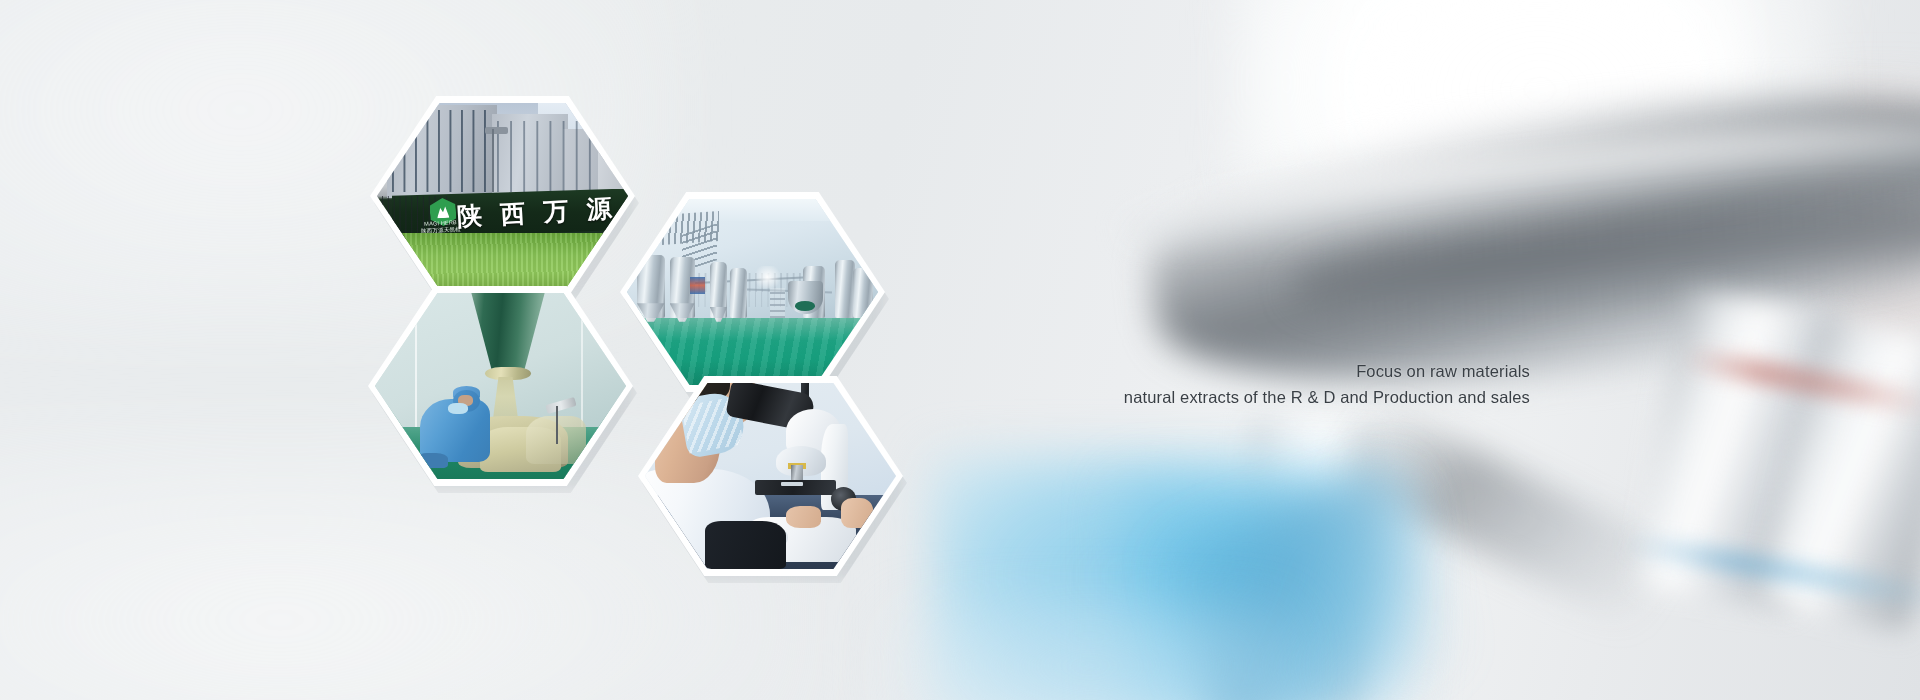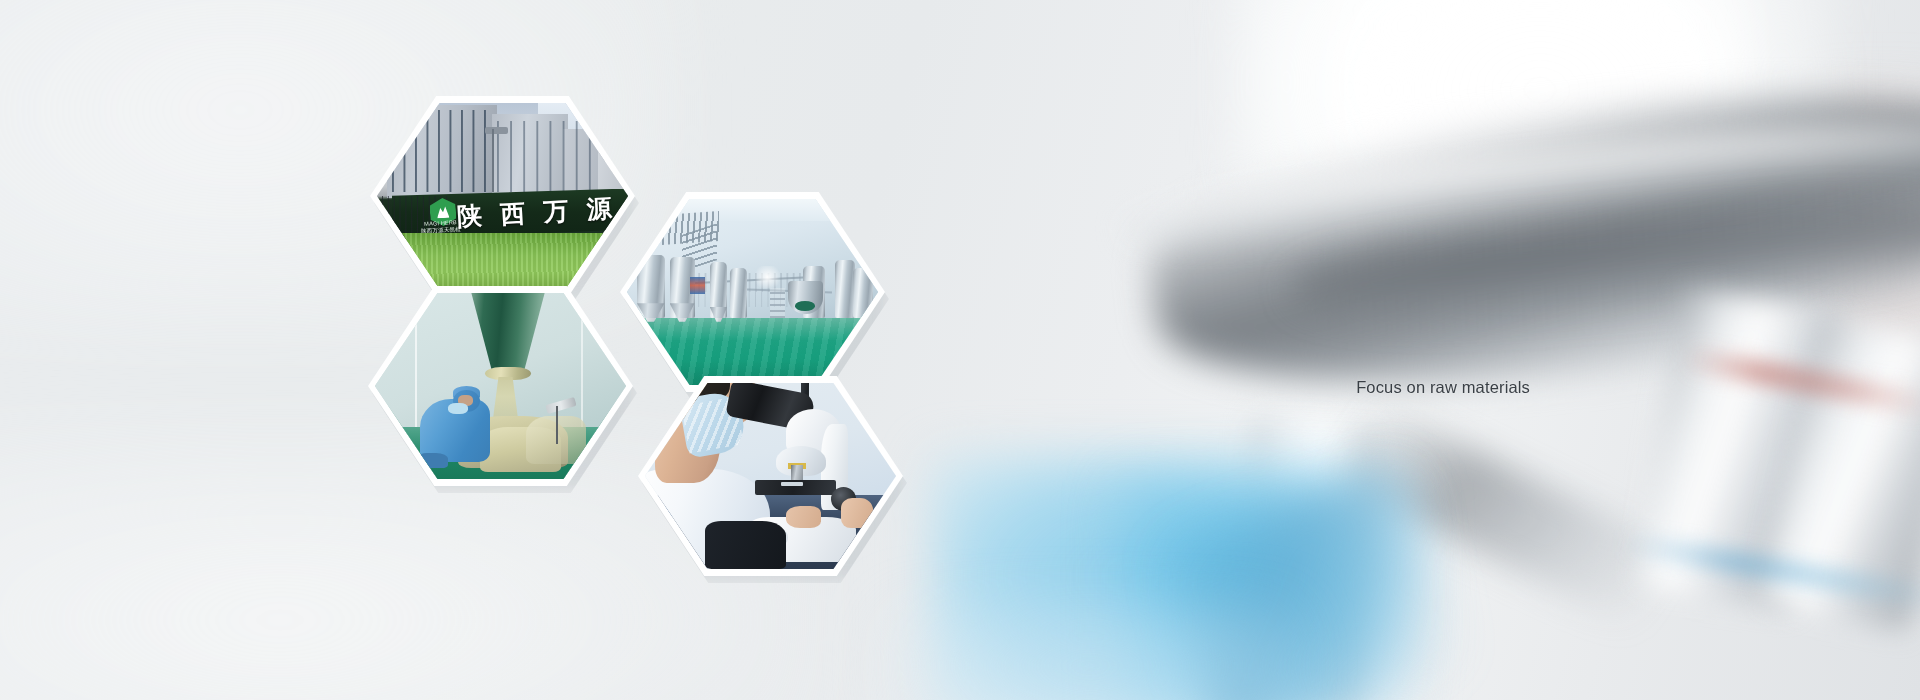--- a/index.html
+++ b/index.html
@@ -732,21 +732,21 @@
   }
   .headline .lead {
     font-weight: 400;
     letter-spacing: 3px;
   }
   .headline .strong {
     font-weight: 700;
     letter-spacing: 0.5px;
   }
   .sub {
-    margin-top: 24px;
+    margin-top: 8px;
     font-size: 16.5px;
     line-height: 26px;
     color: #393f45;
     letter-spacing: 0.15px;
     text-shadow: 0 0 2px rgba(255,255,255,0.55);
     font-family: "Liberation Sans", sans-serif;
   }
 </style>
 </head>
 <body>
@@ -896,16 +896,17 @@
           <div class="sleeve"></div>
         </div>
       </div>
     </div>
 
   </div>
 
   <div class="text-block">
     <div class="sub">
       <div>Focus on raw materials</div>
+      <div>natural extracts of the R &amp; D and Production and sales</div>
     </div>
   </div>
 
 </div>
 
 </body></html>

